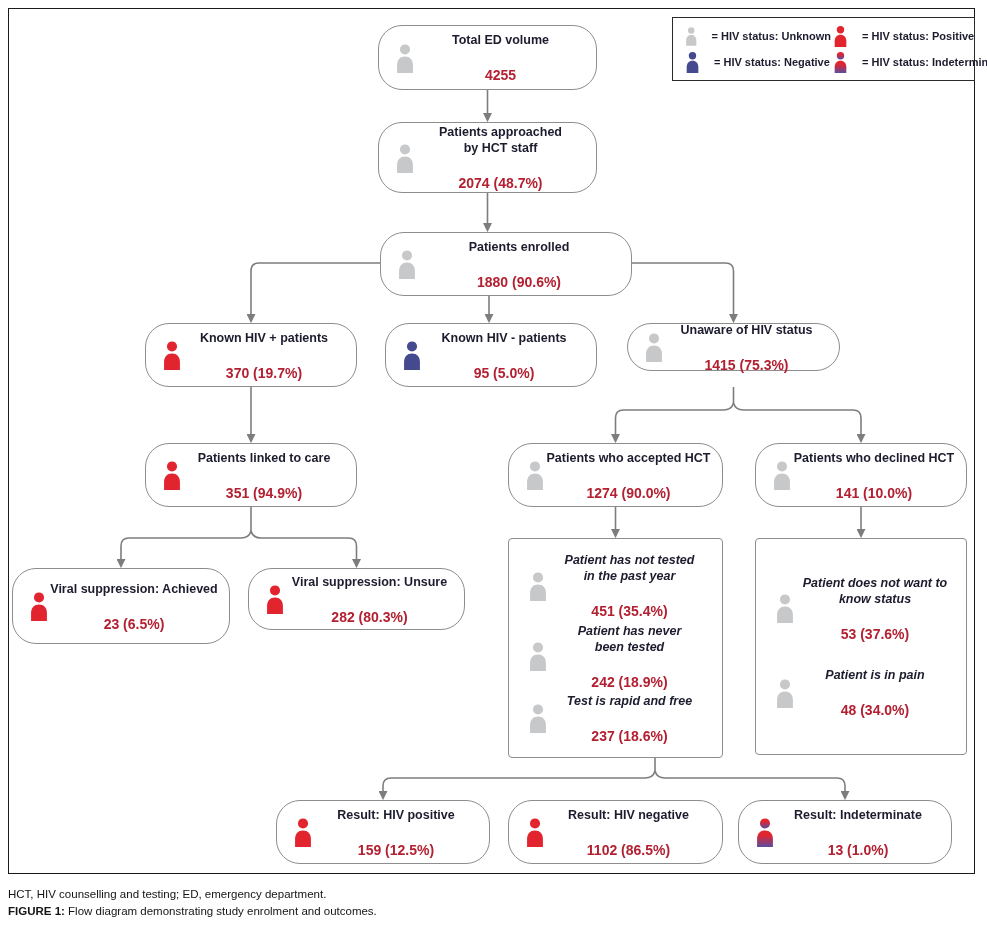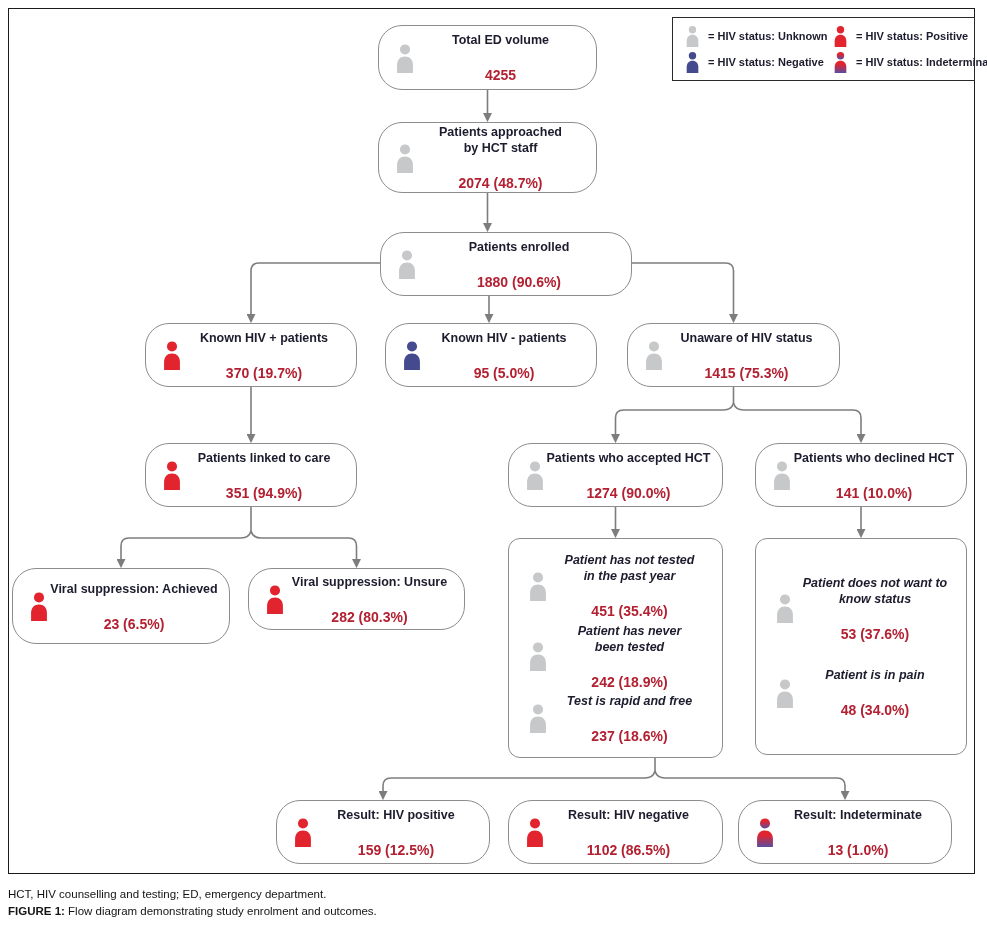--- a/index.html
+++ b/index.html
@@ -24,38 +24,38 @@
   .node .txt { width:100%; text-align:center; padding:0 10px 0 36px; box-sizing:border-box; }
   .lbl {
     font-weight:bold; color:var(--label-text); font-size:12.5px;
     line-height:1.28; white-space:pre-line;
   }
   .lbl.it { font-style:italic; }
   .val { font-weight:bold; color:var(--value-text); font-size:14px; margin-top:19px; }
   .person-abs { position:absolute; left:13px; top:50%; transform:translateY(-50%); }
 
   .tall {
-    border-radius:12px; flex-direction:column; justify-content:space-evenly;
+    border-radius:4px; flex-direction:column; justify-content:space-evenly;
     align-items:stretch; padding:10px 0;
   }
   .tall .row { position:relative; display:flex; align-items:center; }
   .tall .row .txt { padding:0 12px 0 40px; }
   .tall .row .person-abs { left:16px; }
 
   .fill-unknown  { fill:var(--unknown); }
   .fill-positive { fill:var(--positive); }
   .fill-negative { fill:var(--negative); }
 
   .legend {
     position:absolute; left:672px; top:17px; width:303px; height:64px;
     border:1.2px solid #2a2a2a; box-sizing:border-box; background:#fff;
     display:grid; grid-template-columns:148px 1fr; align-content:space-evenly;
     padding:2px 8px 2px 10px;
   }
-  .legend-item { display:flex; align-items:center; gap:6px; }
+  .legend-item { display:flex; align-items:center; gap:12px; }
   .legend-item span {
     font-size:11px; font-weight:600; color:var(--label-text); white-space:nowrap;
   }
 
   .caption { position:absolute; left:8px; top:886px; color:#141414; font-size:11.5px; line-height:1.45; }
   .caption .b { font-weight:bold; }
 </style>
 </head>
 <body>
 
@@ -170,21 +170,21 @@
 <div class="node" style="left:385px;top:323px;width:212px;height:64px">
   <svg class="person-abs fill-negative" width="26" height="30" viewBox="0 0 24 28">
       <use href="#person-shape"></use>
     </svg>
   <div class="txt">
       <div class="lbl">Known HIV - patients</div>
       <div class="val">95 (5.0%)</div>
     </div>
 </div>
 
-<div class="node" style="left:627px;top:323px;width:213px;height:64px">
+<div class="node" style="left:627px;top:323px;width:213px;height:48px">
   <svg class="person-abs fill-unknown" width="26" height="30" viewBox="0 0 24 28">
       <use href="#person-shape"></use>
     </svg>
   <div class="txt">
       <div class="lbl">Unaware of HIV status</div>
       <div class="val">1415 (75.3%)</div>
     </div>
 </div>
 
 <div class="node" style="left:145px;top:443px;width:212px;height:64px">

